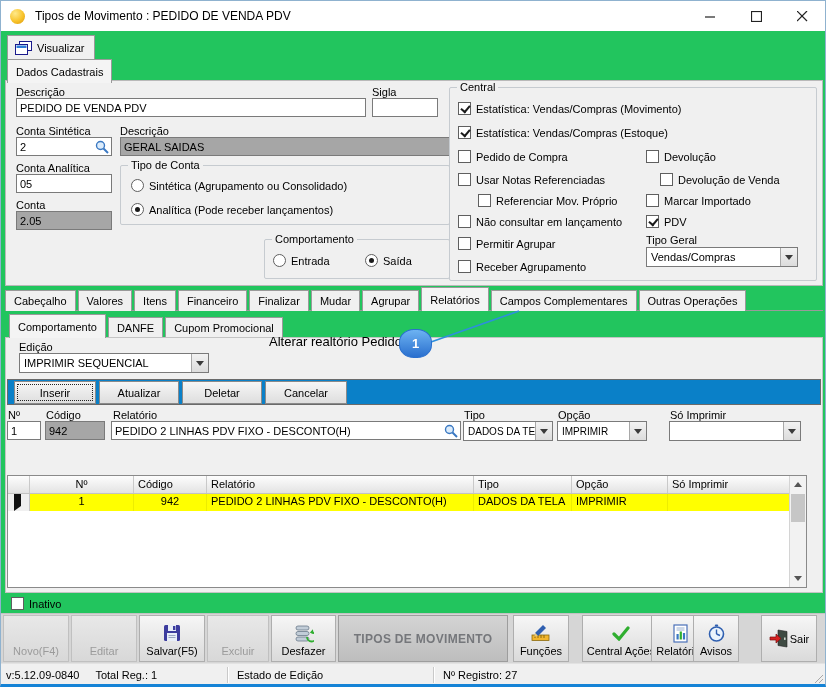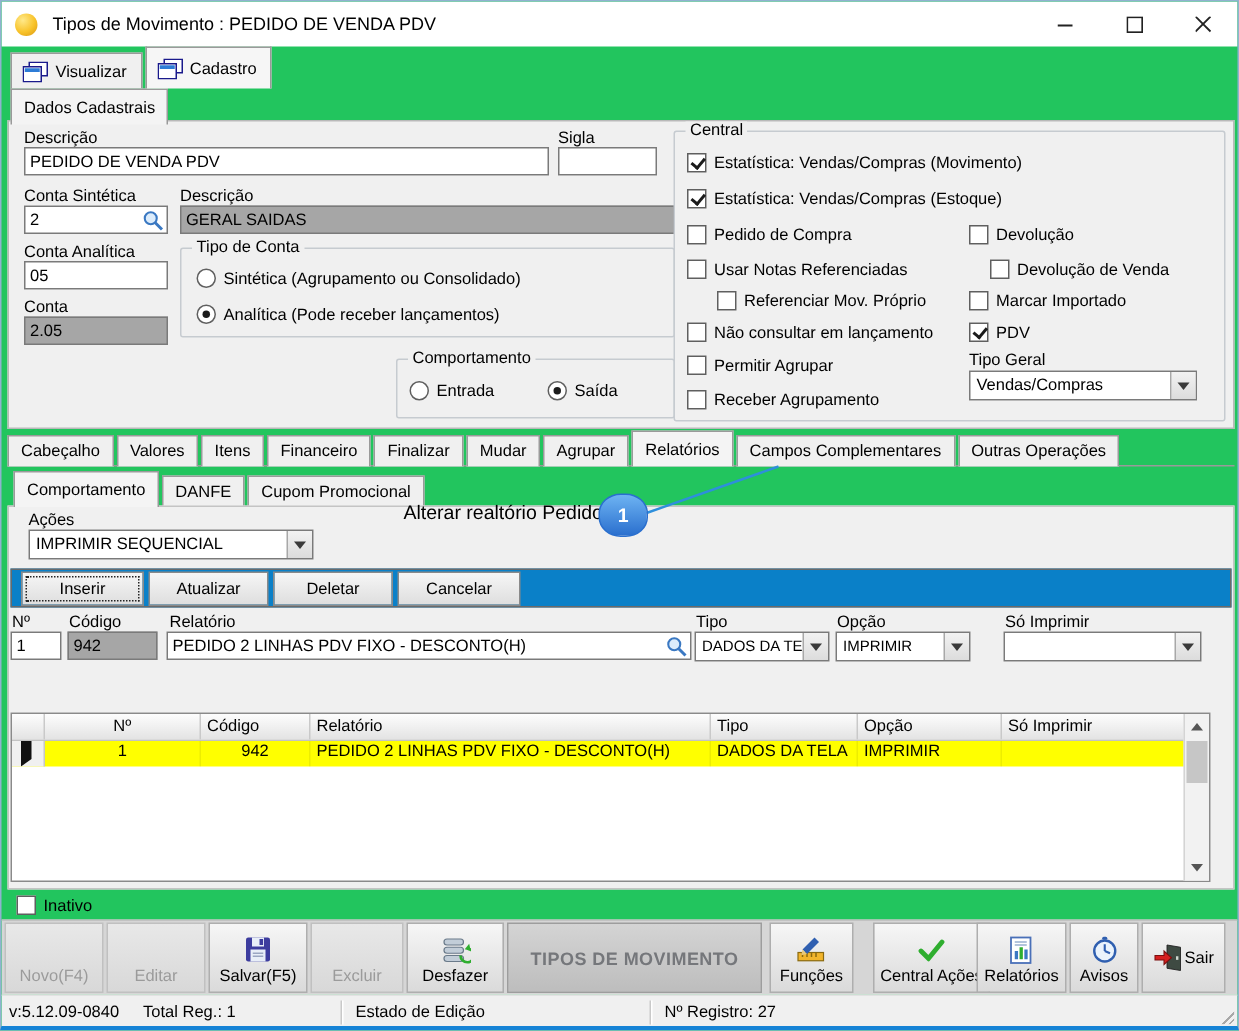--- a/index.html
+++ b/index.html
@@ -109,28 +109,20 @@
 
   <div class="tabstrip" style="left:6px;top:30px;height:28px;">
     <div class="tab">
       <svg width="17" height="14" viewBox="0 0 17 14">
           <rect x="4.5" y="0.5" width="12" height="9" fill="#fff" stroke="#1a1a8c"></rect>
           <rect x="0.5" y="3.5" width="12" height="10" fill="#fff" stroke="#1a1a8c"></rect>
           <rect x="1.5" y="4.5" width="10" height="2.5" fill="#2e7cd6"></rect>
         </svg>
       <span>Visualizar</span>
     </div>
-    <div class="tab active">
-      <svg width="17" height="14" viewBox="0 0 17 14">
-          <rect x="4.5" y="0.5" width="12" height="9" fill="#fff" stroke="#1a1a8c"></rect>
-          <rect x="0.5" y="3.5" width="12" height="10" fill="#fff" stroke="#1a1a8c"></rect>
-          <rect x="1.5" y="4.5" width="10" height="2.5" fill="#2e7cd6"></rect>
-        </svg>
-      <span>Cadastro</span>
-    </div>
   </div>
 
   <div class="tab smalltab active" style="position:absolute;left:6px;top:58px;z-index:2;">
     <span>Dados Cadastrais</span>
   </div>
 
   <div class="panel" style="left:4px;top:79px;width:818px;height:206px;">
 
     <div class="lbl" style="left:10px;top:5px;">Descrição</div>
     <input class="tinput" style="left: 10px; top: 17px; width: 350px;" value="PEDIDO DE VENDA PDV">
@@ -282,21 +274,21 @@
     <div class="tab smalltab">
         <span>DANFE</span>
       </div>
     <div class="tab smalltab">
         <span>Cupom Promocional</span>
       </div>
   </div>
 
   <div class="panel" style="left:4px;top:336px;width:818px;height:256px;background:#f0f0f0;border-color:#c4c4c4;"></div>
 
-  <div class="lbl" style="left:18px;top:340px;">Ações</div>
+  <div class="lbl" style="left:18px;top:340px;">Edição</div>
   <div class="combo" style="left:18px;top:352px;width:190px;">
     <span class="val">IMPRIMIR SEQUENCIAL</span>
     <span class="arrowbtn">
         <span class="tri-down"></span>
       </span>
   </div>
 
   <div class="crudbar">
     <div class="crudbtn focus" style="left:6px;width:82px;">
         <span>Inserir</span>
@@ -452,21 +444,21 @@
             <rect x="1" y="1" width="13" height="17" fill="#fff" stroke="#4a70b8" stroke-width="1.2"></rect>
             <rect x="3.5" y="10" width="2.2" height="5.5" fill="#3a78c2"></rect>
             <rect x="6.7" y="7.5" width="2.2" height="8" fill="#2fae2f"></rect>
             <rect x="9.9" y="9" width="2.2" height="6.5" fill="#3a78c2"></rect>
             <line x1="3.5" y1="4" x2="11.5" y2="4" stroke="#9ab0d0"></line>
             <line x1="3.5" y1="6" x2="11.5" y2="6" stroke="#9ab0d0"></line>
           </svg>
       </span>
       <span>Relatórios</span>
     </div>
-    <div class="tbtn" style="left:712px;width:46px;">
+    <div class="tbtn" style="left:692px;width:46px;">
       <span class="ic">
         <svg width="19" height="19" viewBox="0 0 19 19">
             <circle cx="9.5" cy="10" r="7" fill="#eaf3fc" stroke="#2f5fb0" stroke-width="1.6"></circle>
             <line x1="9.5" y1="10" x2="9.5" y2="5.5" stroke="#2f5fb0" stroke-width="1.4"></line>
             <line x1="9.5" y1="10" x2="13" y2="11.5" stroke="#2f5fb0" stroke-width="1.4"></line>
             <rect x="7.8" y="0.5" width="3.4" height="2" rx="1" fill="#2f5fb0"></rect>
           </svg>
       </span>
       <span>Avisos</span>
     </div>

